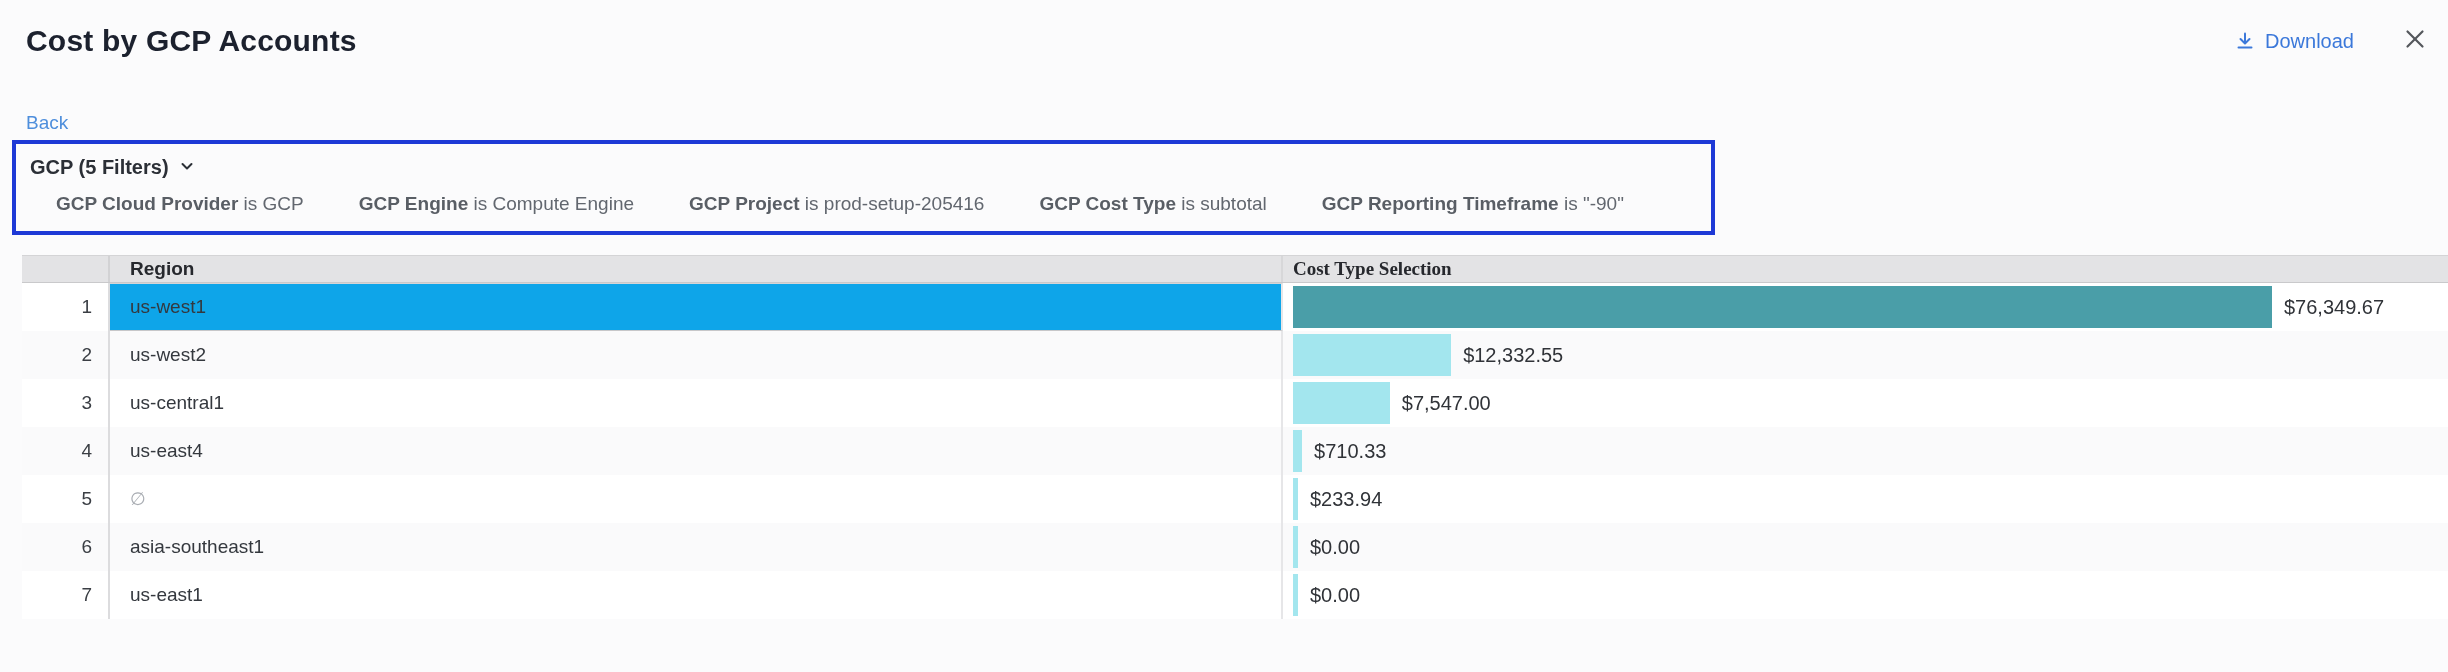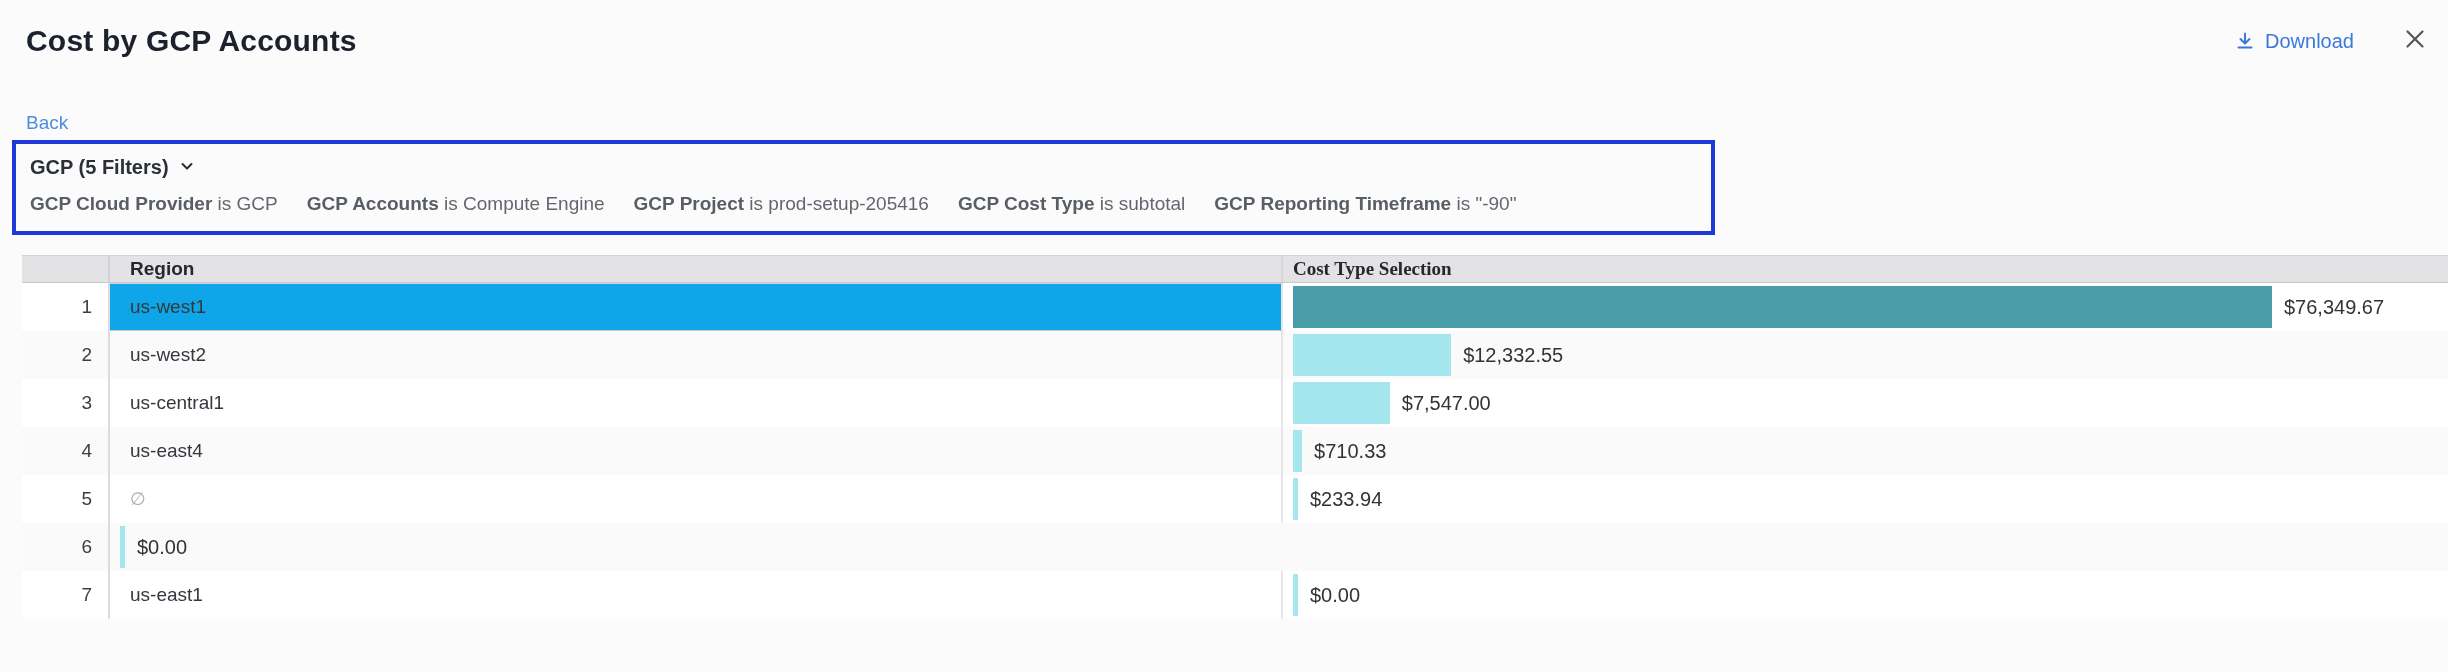--- a/index.html
+++ b/index.html
@@ -17,21 +17,21 @@
   .actions { display:flex; align-items:center; margin-top:2px; }
   .download { display:flex; align-items:flex-start; gap:9px; font-size:20px; cursor:pointer; }
   .download svg { display:block; }
   .close-btn { margin-left:48px; cursor:pointer; display:flex; align-items:center; }
   
   .back { display:block; width:max-content; margin:54px 0 0 26px; font-size:19px; cursor:pointer; text-decoration:none; }
   
   .filter-box { margin:6px 0 0 12px; width:1703px; box-sizing:border-box; border:4px solid #1e39d6; padding:12px 16px 16px 14px; }
   .filter-summary { display:flex; align-items:flex-end; gap:10px; width:max-content; font-size:20px; font-weight:bold; color:#2b2f36; cursor:pointer; }
   .filter-list { display:flex; gap:29px; margin-top:14px; font-size:19px; white-space:nowrap; }
-  .filter-item { color:#62676f; }
+  .filter-item { color:#62676f;margin-left:26px; }
   .filter-item .fname { font-weight:bold; color:#595e65; }
   
   .table { margin:20px 0 0 22px; width:2426px; }
   .thead { display:flex; height:28px; box-sizing:border-box; background:#e3e3e5; border-top:1px solid #d4d4d6; border-bottom:1px solid #c9c9cb; font-weight:bold; font-size:19px; color:#26282d; }
   .th { display:flex; align-items:center; height:100%; box-sizing:border-box; }
   .th-num { width:88px; border-right:2px solid #d2d2d4; }
   .th-region { width:1173px; padding-left:20px; border-right:2px solid #d7d7d9; }
   .th-cost { flex:1; padding-left:10px;font-family:Liberation Serif, serif; }
   .trow { display:flex; height:48px; background:#ffffff; }
   .trow:nth-child(even) { background:#fafafb; }
@@ -79,21 +79,21 @@
     <div class="filter-summary">
       <span>GCP (5 Filters)</span>
       <span>
         <svg width="16" height="16" viewBox="0 0 16 16" fill="none" stroke="#2B2F36" stroke-width="2" stroke-linecap="round" stroke-linejoin="round">
           <polyline points="3.5,6 8,10.5 12.5,6"></polyline>
         </svg>
       </span>
     </div>
     <div class="filter-list">
         <div class="filter-item"><span class="fname">GCP Cloud Provider</span><span> is GCP</span></div>
-        <div class="filter-item"><span class="fname">GCP Accounts</span><span> is Compute Engine</span></div>
+        <div class="filter-item"><span class="fname">GCP Engine</span><span> is Compute Engine</span></div>
         <div class="filter-item"><span class="fname">GCP Project</span><span> is prod-setup-205416</span></div>
         <div class="filter-item"><span class="fname">GCP Cost Type</span><span> is subtotal</span></div>
         <div class="filter-item"><span class="fname">GCP Reporting Timeframe</span><span> is "-90"</span></div>
       </div>
   </div>
 
   <div class="table">
     <div class="thead">
       <div class="th th-num"></div>
       <div class="th th-region">Region</div>
@@ -145,20 +145,23 @@
           <div class="cell cell-region">
             <span class="empty-region">∅</span>
           </div>
           <div class="cell cell-cost">
             <div class="bar" style="width: 5px; background: rgb(163, 230, 238);"></div>
             <span class="val">$233.94</span>
           </div>
         </div>
         <div class="trow">
           <div class="cell cell-num">6</div>
+          <div class="cell cell-region">
+            <span>asia-southeast1</span>
+          </div>
           <div class="cell cell-cost">
             <div class="bar" style="width: 5px; background: rgb(163, 230, 238);"></div>
             <span class="val">$0.00</span>
           </div>
         </div>
         <div class="trow">
           <div class="cell cell-num">7</div>
           <div class="cell cell-region">
             <span>us-east1</span>
           </div>

